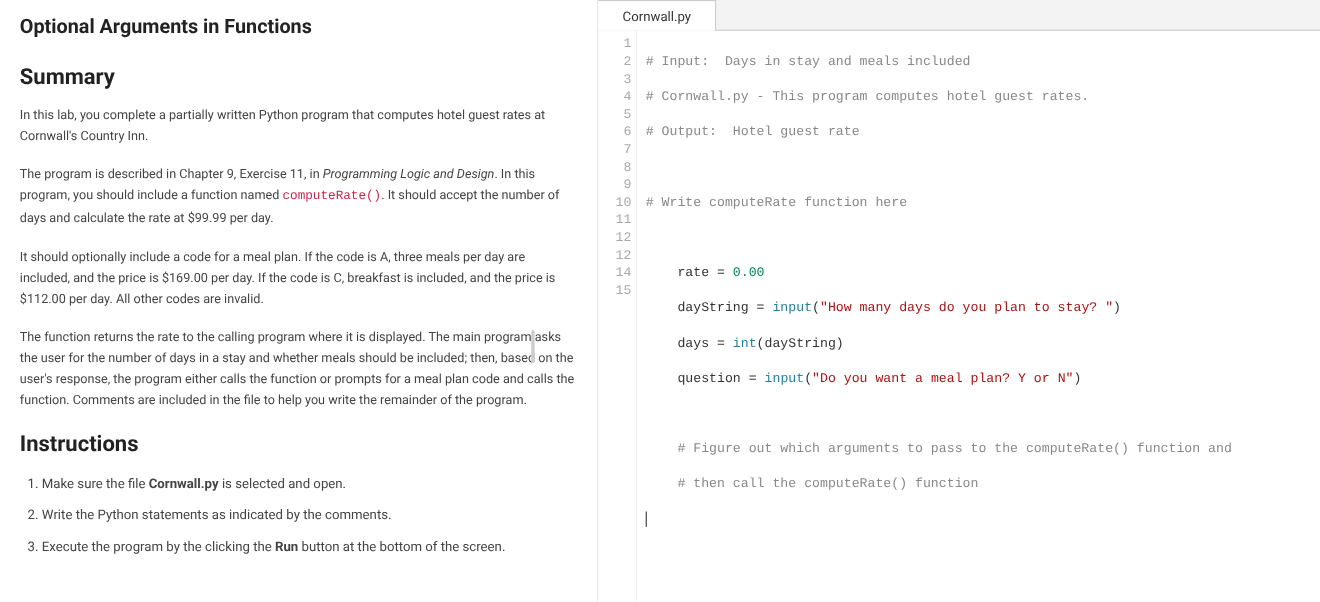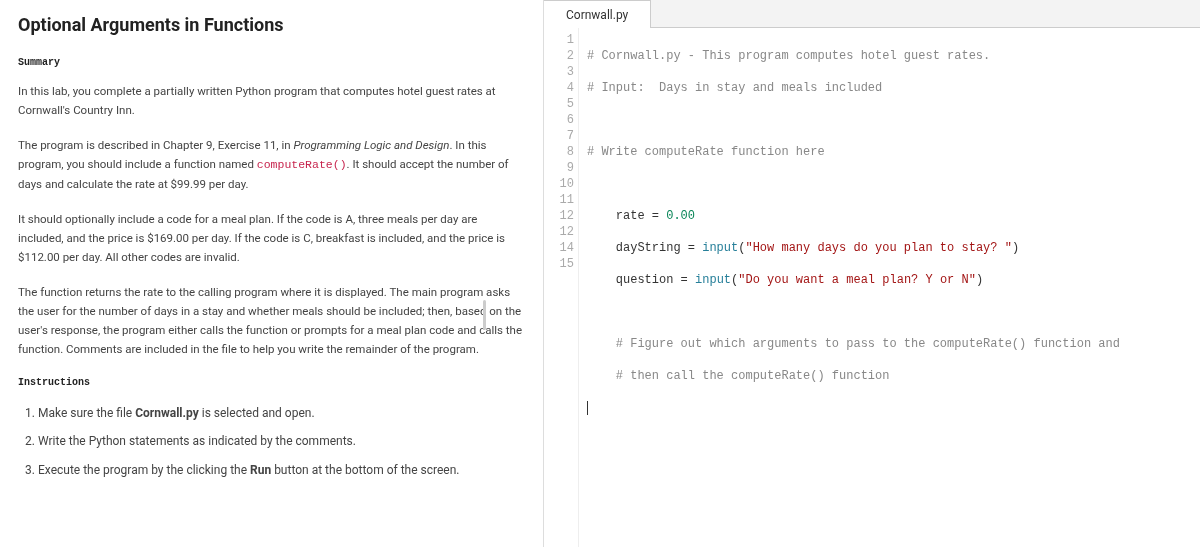--- a/index.html
+++ b/index.html
@@ -25,26 +25,25 @@
       background: #fff;
     }
     h1.page-title {
       font-size: 18px;
       font-weight: 700;
       color: #222;
       margin-bottom: 22px;
       margin-top: 4px;
     }
     h2.section-title {
-      font-size: 10px;
+      font-size: 20px;
       font-weight: 700;
       color: #222;
       margin-top: 18px;
       margin-bottom: 14px;
-      font-family: Liberation Mono, monospace;
     }
     .doc-para {
       font-size: 11.5px;
       line-height: 1.65;
       color: #444;
       margin-bottom: 16px;
     }
     .code-inline {
       font-family: "Courier New", monospace;
       color: #c7254e;
@@ -166,27 +165,29 @@
         <div>8</div>
         <div>9</div>
         <div>10</div>
         <div>11</div>
         <div>12</div>
         <div>12</div>
         <div>14</div>
         <div>15</div>
       </div>
     <div class="code-content">
+<div class="code-line"><span class="tok-comment"># Input:  Days in stay and meals included</span></div>
 <div class="code-line"><span class="tok-comment"># Cornwall.py - This program computes hotel guest rates.</span></div>
-<div class="code-line"><span class="tok-comment"># Input:  Days in stay and meals included</span></div>
+<div class="code-line"><span class="tok-comment"># Output:  Hotel guest rate</span></div>
 <div class="code-line"></div>
 <div class="code-line"><span class="tok-comment"># Write computeRate function here</span></div>
 <div class="code-line"></div>
 <div class="code-line"><span>    rate = </span><span class="tok-number">0.00</span></div>
 <div class="code-line"><span>    dayString = </span><span class="tok-builtin">input</span><span>(</span><span class="tok-string">"How many days do you plan to stay? "</span><span>)</span></div>
+<div class="code-line"><span>    days = </span><span class="tok-builtin">int</span><span>(dayString)</span></div>
 <div class="code-line"><span>    question = </span><span class="tok-builtin">input</span><span>(</span><span class="tok-string">"Do you want a meal plan? Y or N"</span><span>)</span></div>
 <div class="code-line"></div>
 <div class="code-line"><span class="tok-comment">    # Figure out which arguments to pass to the computeRate() function and</span></div>
 <div class="code-line"><span class="tok-comment">    # then call the computeRate() function</span></div>
 <div class="code-line"><span class="cursor"></span></div>
     </div>
   </div>
 </div>
 
 </body></html>

